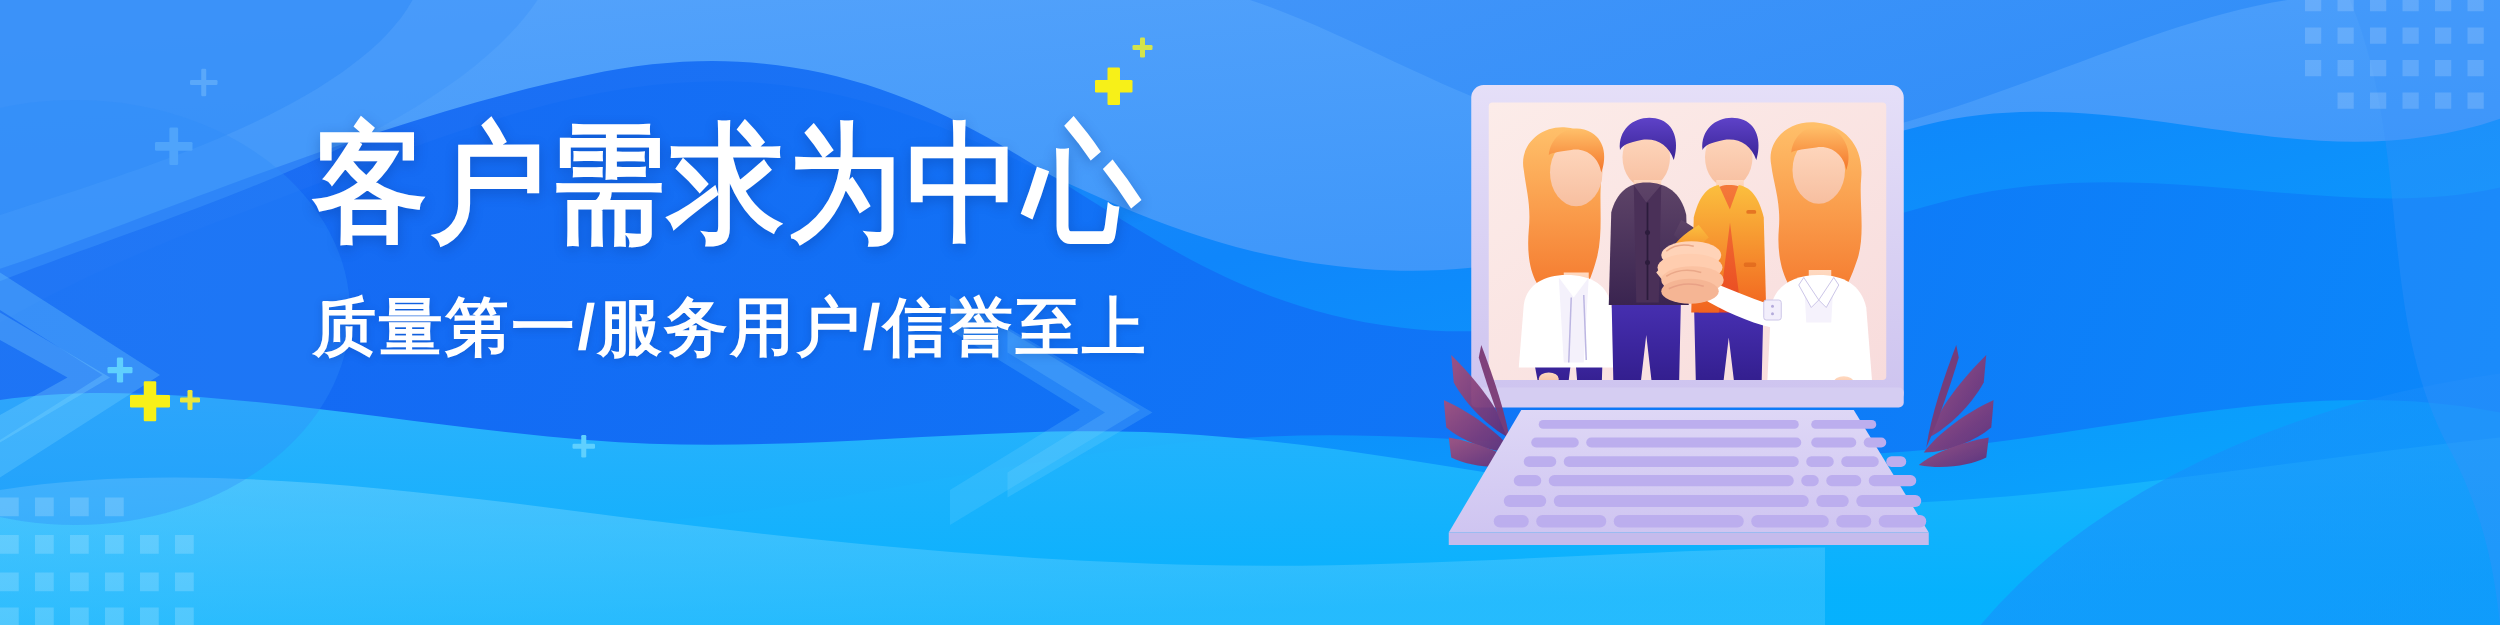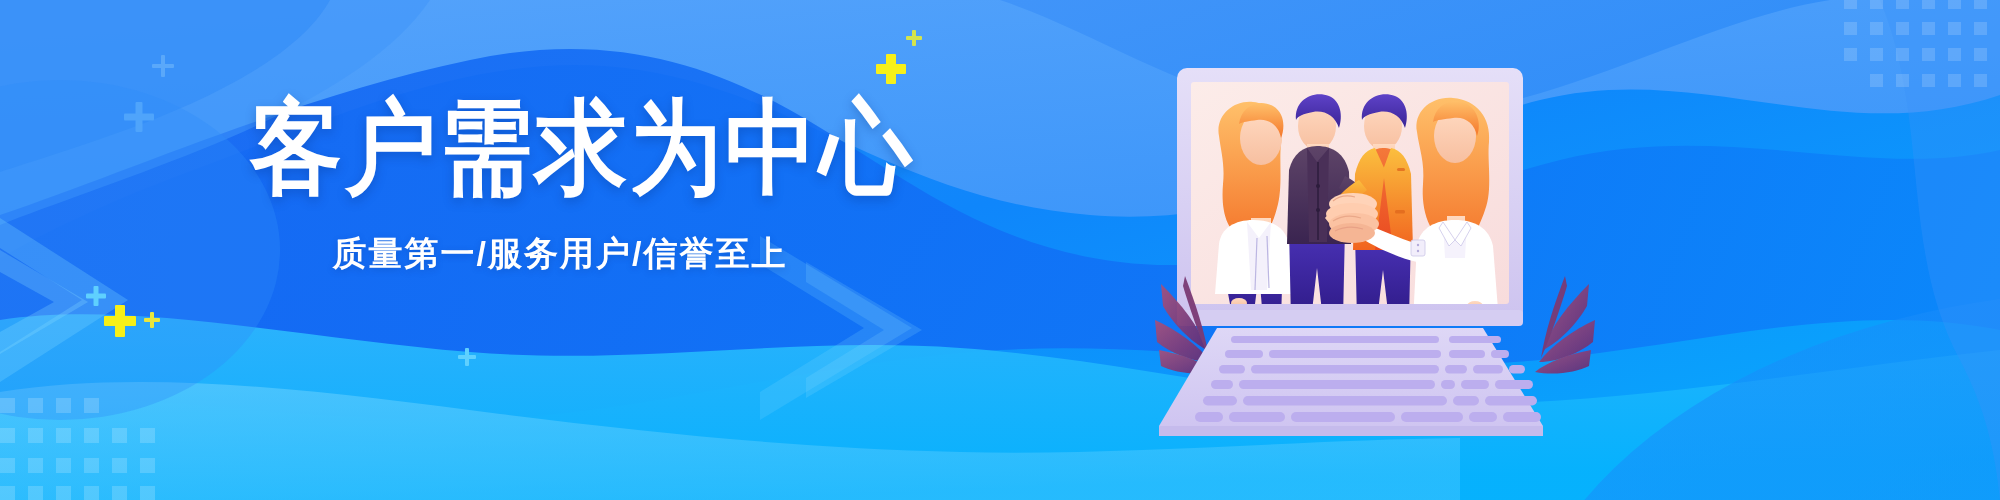--- a/index.html
+++ b/index.html
@@ -41,21 +41,21 @@
     color: #ffffff;
     letter-spacing: 3px;
     white-space: nowrap;
     text-shadow: 0 3px 10px rgba(0,40,120,0.28);
     transform: scaleY(1.12);
     transform-origin: top center;
     font-family: "Liberation Sans", "DejaVu Sans", sans-serif;
   }
   .subline {
     margin-top: 48px;
-    font-size: 34px;
+    font-size: 51px;
     line-height: 1;
     font-weight: 700;
     color: #ffffff;
     letter-spacing: 2px;
     white-space: nowrap;
     text-shadow: 0 2px 7px rgba(0,40,120,0.22);
     font-family: "Liberation Sans", "DejaVu Sans", sans-serif;
   }
 
   

